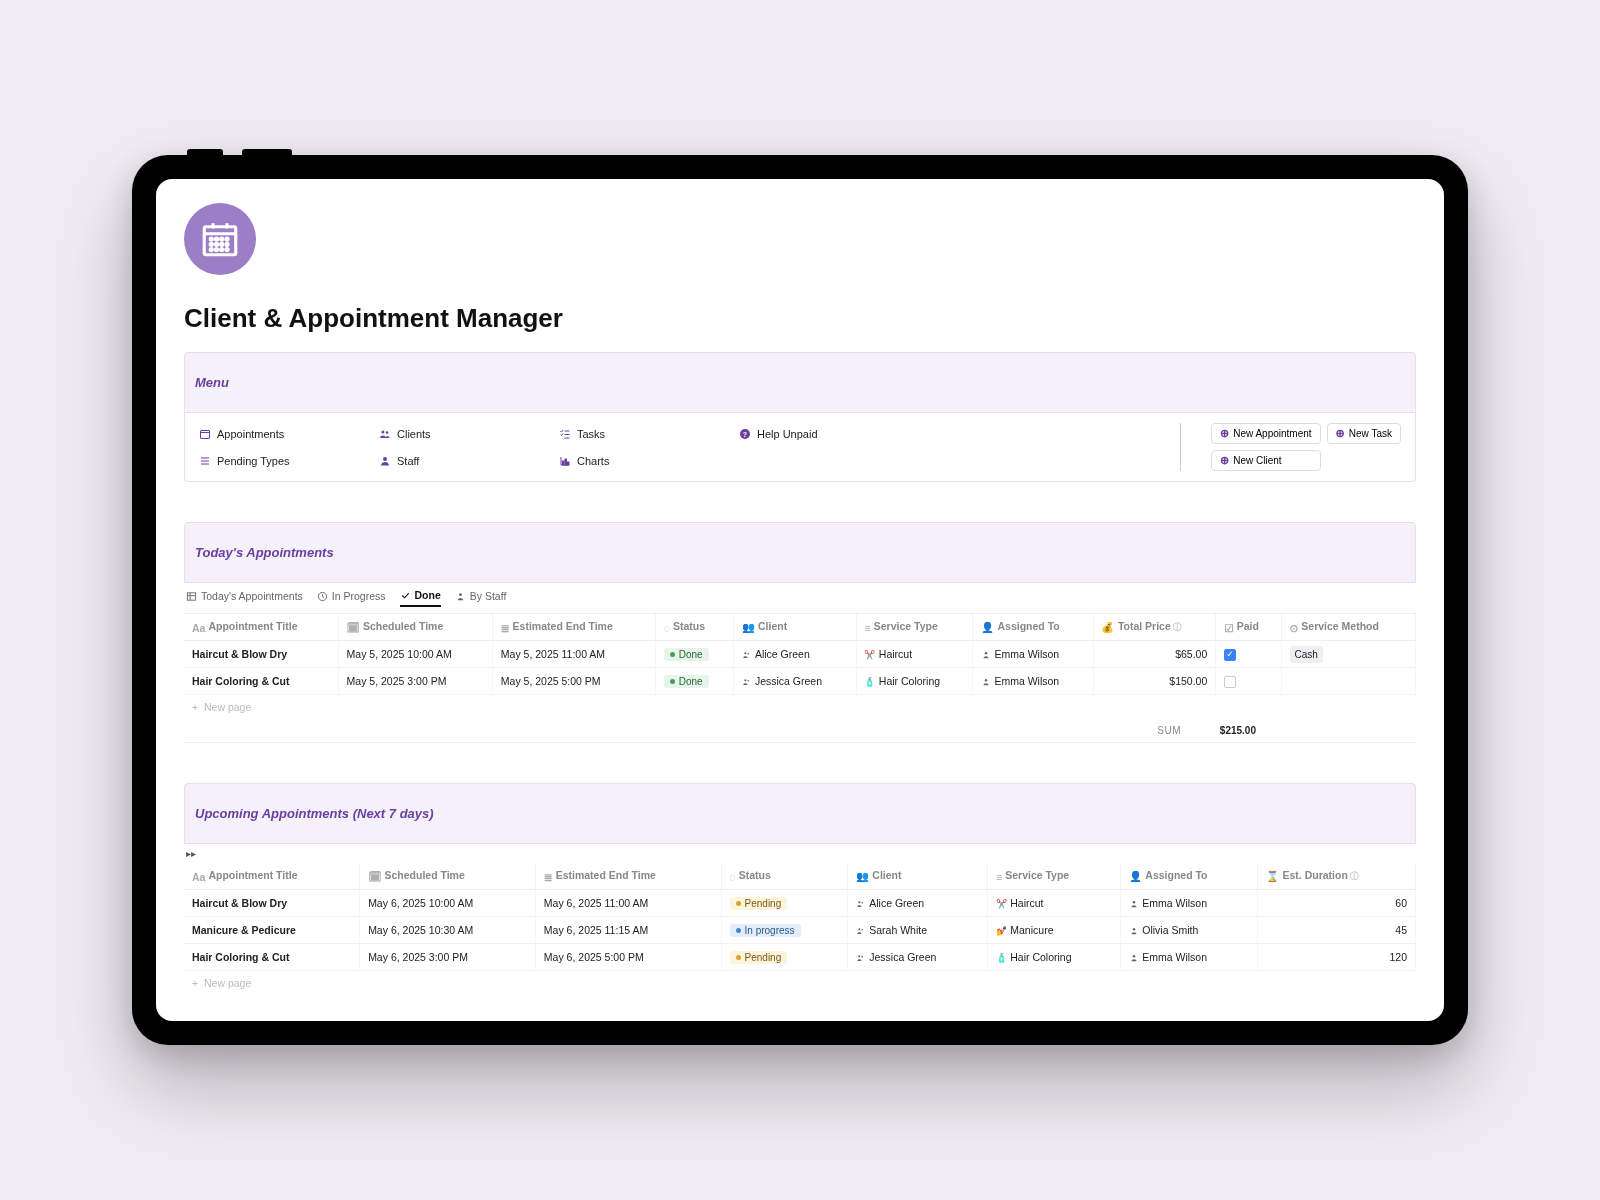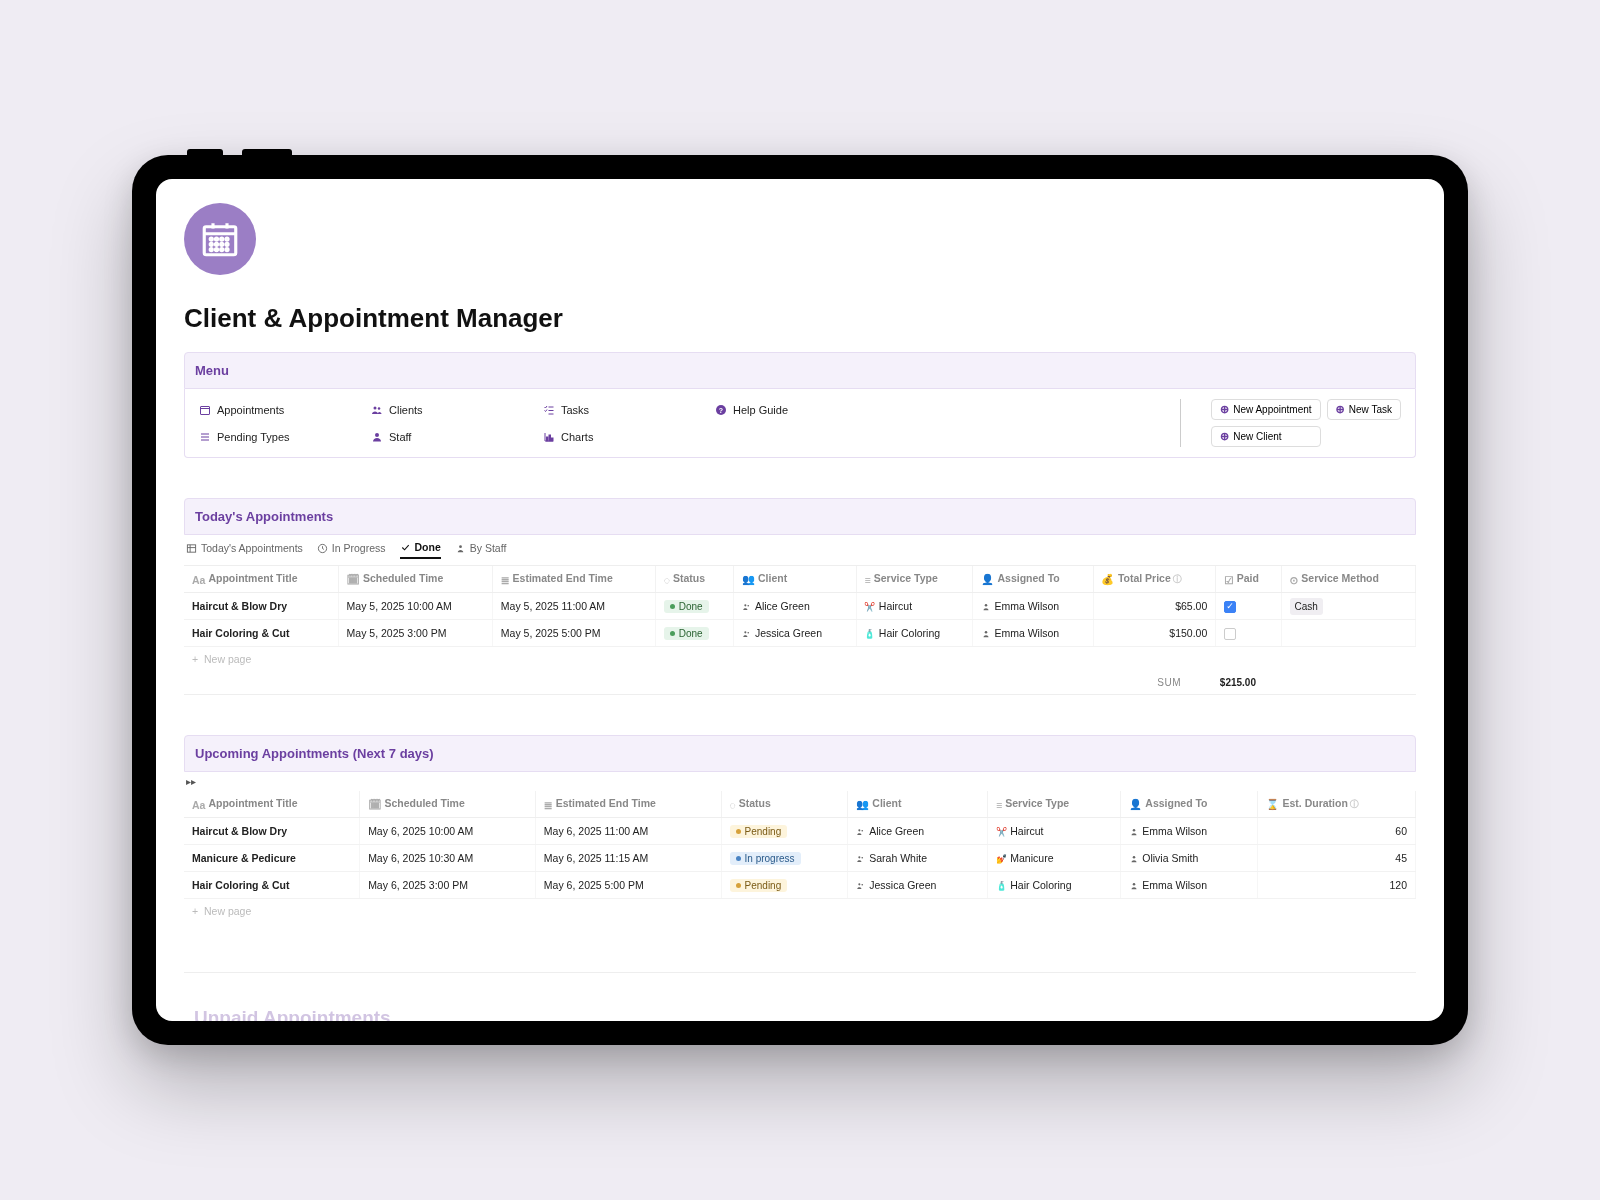--- a/index.html
+++ b/index.html
@@ -60,38 +60,39 @@
   .page-title {
     font-size: 26px;
     font-weight: 700;
     color: #111;
     margin-bottom: 18px;
   }
   .section-header {
     background: #f5f1fb;
     border: 1px solid #e6ddf2;
     border-radius: 4px 4px 0 0;
-    padding: 10px 10px;
+    padding: 22px 10px;
     font-size: 13px;
     font-weight: 600;
     color: #6b3fa0;
+    font-style: italic;
   }
   .menu-box {
     border: 1px solid #e6ddf2;
     border-top: none;
     border-radius: 0 0 4px 4px;
     padding: 10px 14px;
     display: flex;
     gap: 20px;
     margin-bottom: 40px;
   }
   .menu-cols {
     display: grid;
     grid-template-columns: repeat(4, 150px);
-    gap: 6px 22px;
+    gap: 6px 30px;
     flex: 1;
   }
   .menu-item {
     display: flex;
     align-items: center;
     gap: 6px;
     font-size: 11px;
     color: #222;
     cursor: pointer;
   }
@@ -278,21 +279,21 @@
             </span>
           <span>Tasks</span>
         </div>
         <div class="menu-item">
           <span class="mi-icon">
               <svg width="12" height="12" viewBox="0 0 24 24" fill="currentColor">
                 <circle cx="12" cy="12" r="10"></circle>
                 <text x="12" y="17" text-anchor="middle" fill="#fff" font-size="14" font-weight="bold">?</text>
               </svg>
             </span>
-          <span>Help Guide</span>
+          <span>Help Unpaid</span>
         </div>
         <div class="menu-item">
           <span class="mi-icon">
               <svg width="12" height="12" viewBox="0 0 24 24" fill="none" stroke="currentColor" stroke-width="2">
                 <line x1="4" y1="6" x2="20" y2="6"></line>
                 <line x1="4" y1="12" x2="20" y2="12"></line>
                 <line x1="4" y1="18" x2="20" y2="18"></line>
               </svg>
             </span>
           <span>Pending Types</span>

